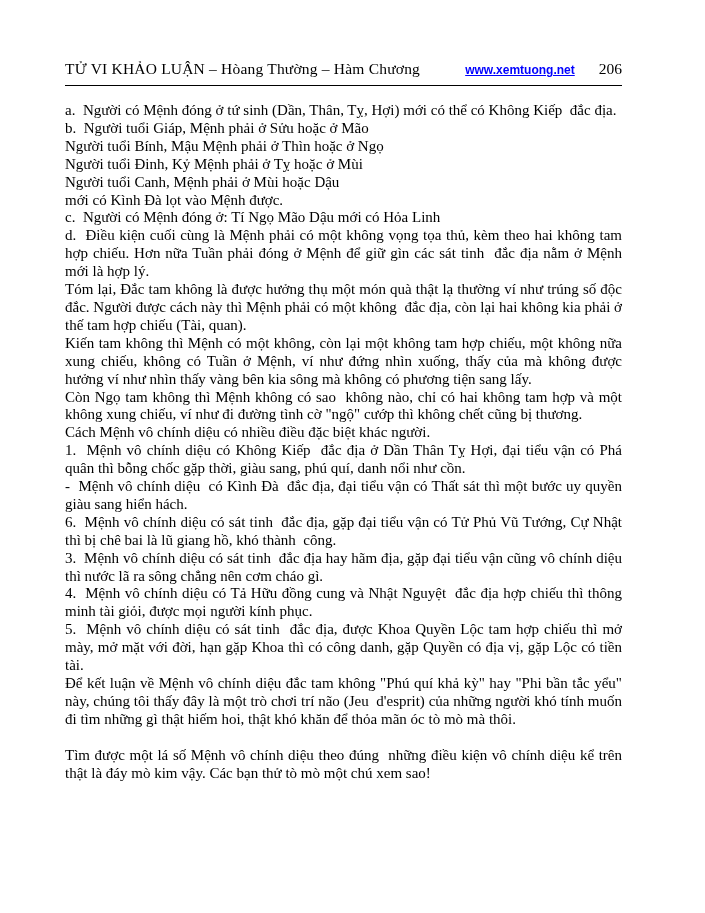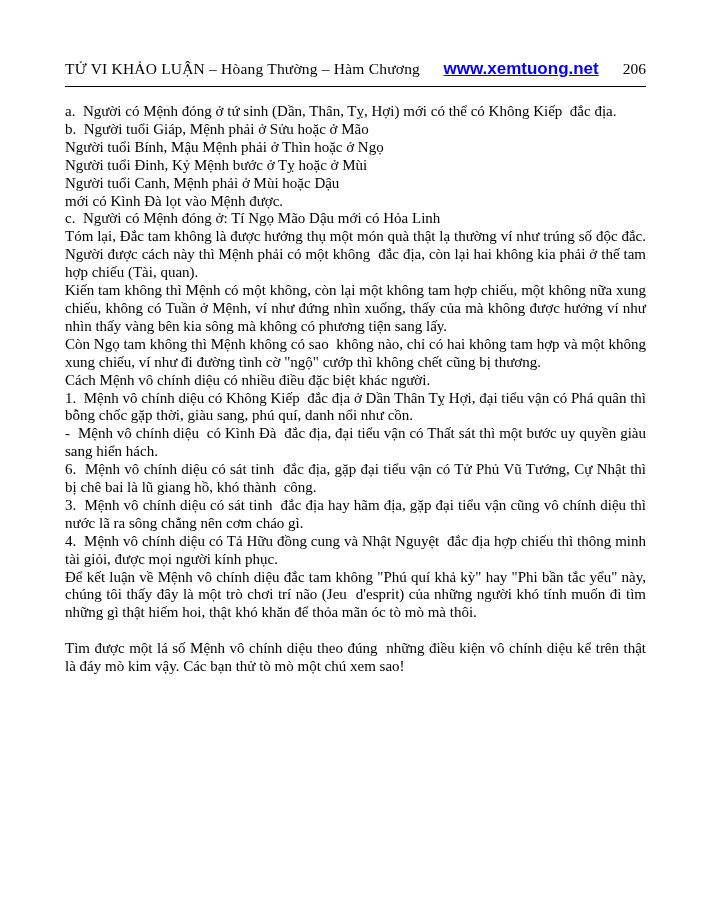--- a/index.html
+++ b/index.html
@@ -7,38 +7,38 @@
     padding: 0;
     background: #ffffff;
     font-family: "Liberation Serif", "DejaVu Serif", serif;
   }
   .page {
     position: relative;
     width: 705px;
     height: 814px;
     background: #ffffff;
     box-sizing: border-box;
-    padding: 40px 59px 0 65px;
+    padding: 40px 83px 0 65px;
     overflow: hidden;
     color: #000000;
   }
   .header {
     display: flex;
     align-items: baseline;
     font-size: 15.5px;
     white-space: nowrap;
   }
   .header-title {
     flex: 1;
     letter-spacing: 0.2px;
   }
   .header-link {
     font-family: "Liberation Sans", sans-serif;
     font-weight: bold;
-    font-size: 17px;
+    font-size: 12px;
     text-decoration: underline;
     cursor: pointer;
   }
   .header-page {
     margin-left: 24px;
     margin-top: 20px;
   }
   .header-rule {
     border-bottom: 1.5px solid #000000;
     margin-top: 7px;
@@ -65,29 +65,31 @@
     <span class="header-title">TỬ VI KHẢO LUẬN – Hòang Thường – Hàm Chương</span>
     <span class="header-link" style="color: rgb(0, 0, 255);">www.xemtuong.net</span>
     <span class="header-page">206</span>
   </div>
   <div class="header-rule"></div>
 
   <div class="doc-body">
       <p class="para">a.  Người có Mệnh đóng ở tứ sinh (Dần, Thân, Tỵ, Hợi) mới có thể có Không Kiếp  đắc địa.</p>
       <p class="para">b.  Người tuổi Giáp, Mệnh phải ở Sửu hoặc ở Mão</p>
       <p class="para">Người tuổi Bính, Mậu Mệnh phải ở Thìn hoặc ở Ngọ</p>
-      <p class="para">Người tuổi Đinh, Kỷ Mệnh bước ở Tỵ hoặc ở Mùi</p>
+      <p class="para">Người tuổi Đinh, Kỷ Mệnh phải ở Tỵ hoặc ở Mùi</p>
       <p class="para">Người tuổi Canh, Mệnh phải ở Mùi hoặc Dậu</p>
       <p class="para">mới có Kình Đà lọt vào Mệnh được.</p>
       <p class="para">c.  Người có Mệnh đóng ở: Tí Ngọ Mão Dậu mới có Hỏa Linh</p>
+      <p class="para">d.  Điều kiện cuối cùng là Mệnh phải có một không vọng tọa thủ, kèm theo hai không tam hợp chiếu. Hơn nữa Tuần phải đóng ở Mệnh để giữ gìn các sát tinh  đắc địa nằm ở Mệnh mới là hợp lý.</p>
       <p class="para">Tóm lại, Đắc tam không là được hưởng thụ một món quà thật lạ thường ví như trúng số độc đắc. Người được cách này thì Mệnh phải có một không  đắc địa, còn lại hai không kia phải ở thế tam hợp chiếu (Tài, quan).</p>
       <p class="para">Kiến tam không thì Mệnh có một không, còn lại một không tam hợp chiếu, một không nữa xung chiếu, không có Tuần ở Mệnh, ví như đứng nhìn xuống, thấy của mà không được hưởng ví như nhìn thấy vàng bên kia sông mà không có phương tiện sang lấy.</p>
       <p class="para">Còn Ngọ tam không thì Mệnh không có sao  không nào, chỉ có hai không tam hợp và một không xung chiếu, ví như đi đường tình cờ "ngộ" cướp thì không chết cũng bị thương.</p>
       <p class="para">Cách Mệnh vô chính diệu có nhiều điều đặc biệt khác người.</p>
       <p class="para">1.  Mệnh vô chính diệu có Không Kiếp  đắc địa ở Dần Thân Tỵ Hợi, đại tiểu vận có Phá quân thì bỗng chốc gặp thời, giàu sang, phú quí, danh nổi như cồn.</p>
       <p class="para">-  Mệnh vô chính diệu  có Kình Đà  đắc địa, đại tiểu vận có Thất sát thì một bước uy quyền giàu sang hiển hách.</p>
       <p class="para">6.  Mệnh vô chính diệu có sát tinh  đắc địa, gặp đại tiểu vận có Tử Phủ Vũ Tướng, Cự Nhật thì bị chê bai là lũ giang hồ, khó thành  công.</p>
       <p class="para">3.  Mệnh vô chính diệu có sát tinh  đắc địa hay hãm địa, gặp đại tiểu vận cũng vô chính diệu thì nước lã ra sông chẳng nên cơm cháo gì.</p>
       <p class="para">4.  Mệnh vô chính diệu có Tả Hữu đồng cung và Nhật Nguyệt  đắc địa hợp chiếu thì thông minh tài giỏi, được mọi người kính phục.</p>
+      <p class="para">5.  Mệnh vô chính diệu có sát tinh  đắc địa, được Khoa Quyền Lộc tam hợp chiếu thì mở mày, mở mặt với đời, hạn gặp Khoa thì có công danh, gặp Quyền có địa vị, gặp Lộc có tiền tài.</p>
       <p class="para">Để kết luận về Mệnh vô chính diệu đắc tam không "Phú quí khả kỳ" hay "Phi bần tắc yểu" này, chúng tôi thấy đây là một trò chơi trí não (Jeu  d'esprit) của những người khó tính muốn đi tìm những gì thật hiếm hoi, thật khó khăn để thỏa mãn óc tò mò mà thôi.</p>
       <p class="para space-before">Tìm được một lá số Mệnh vô chính diệu theo đúng  những điều kiện vô chính diệu kể trên thật là đáy mò kim vậy. Các bạn thử tò mò một chú xem sao!</p>
     </div>
 </div>
 
 </body></html>

